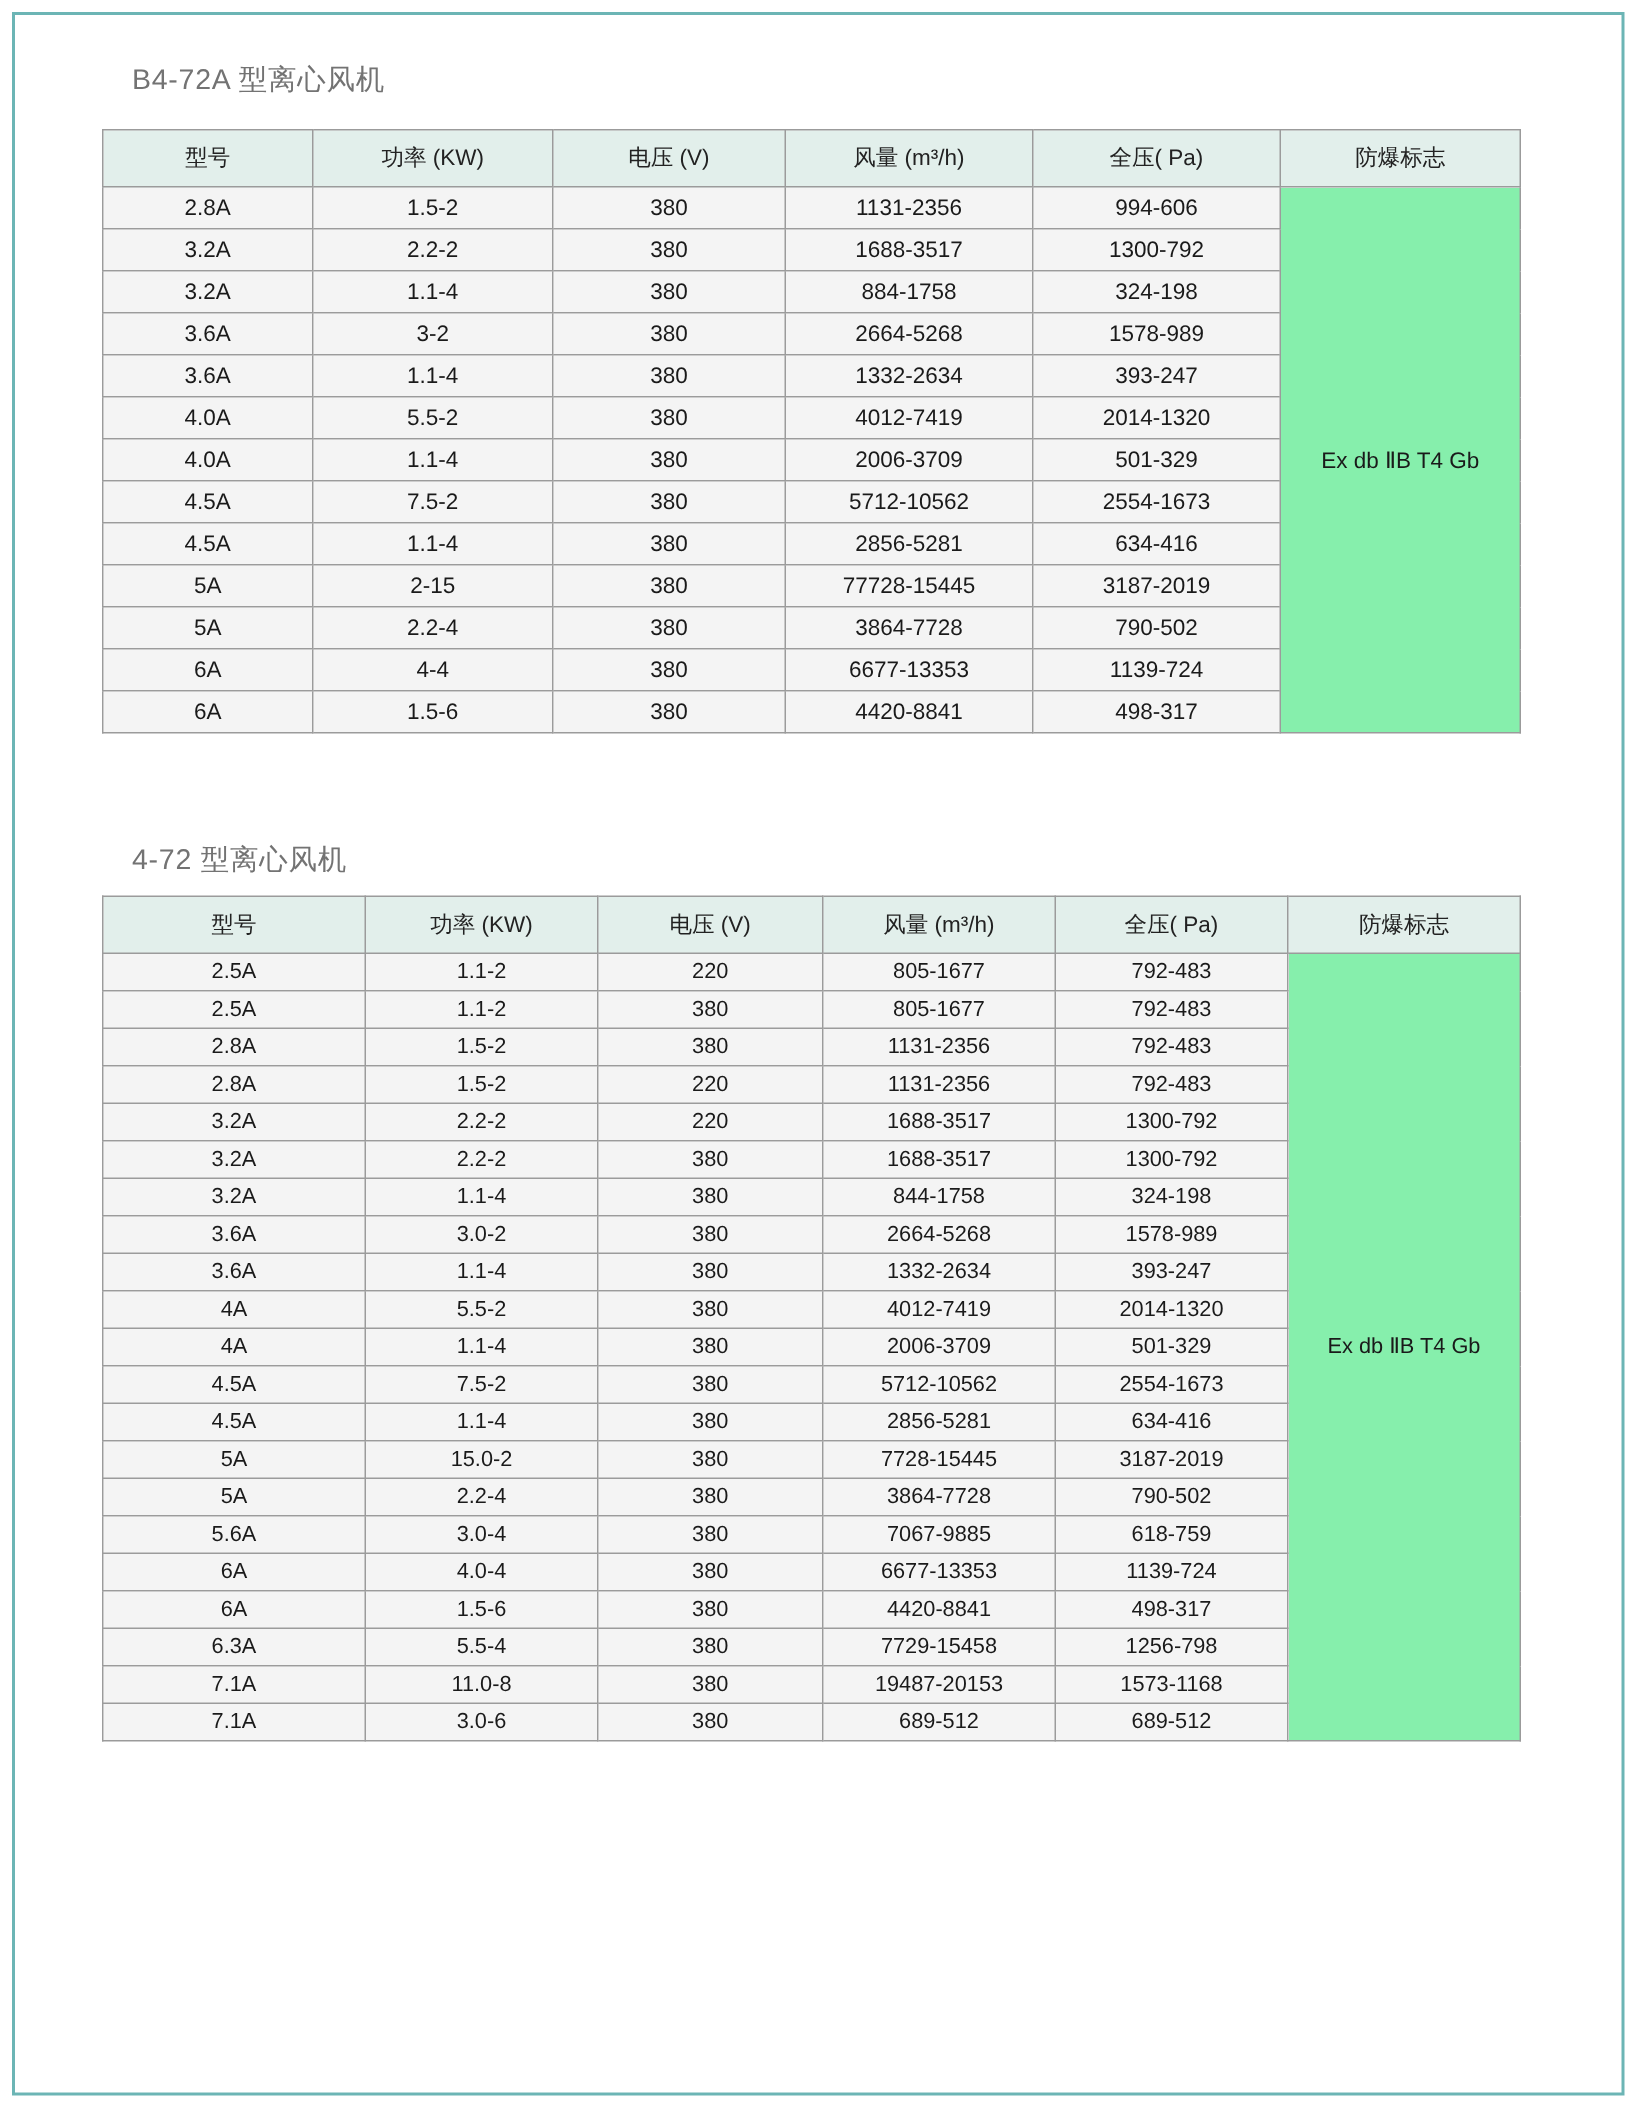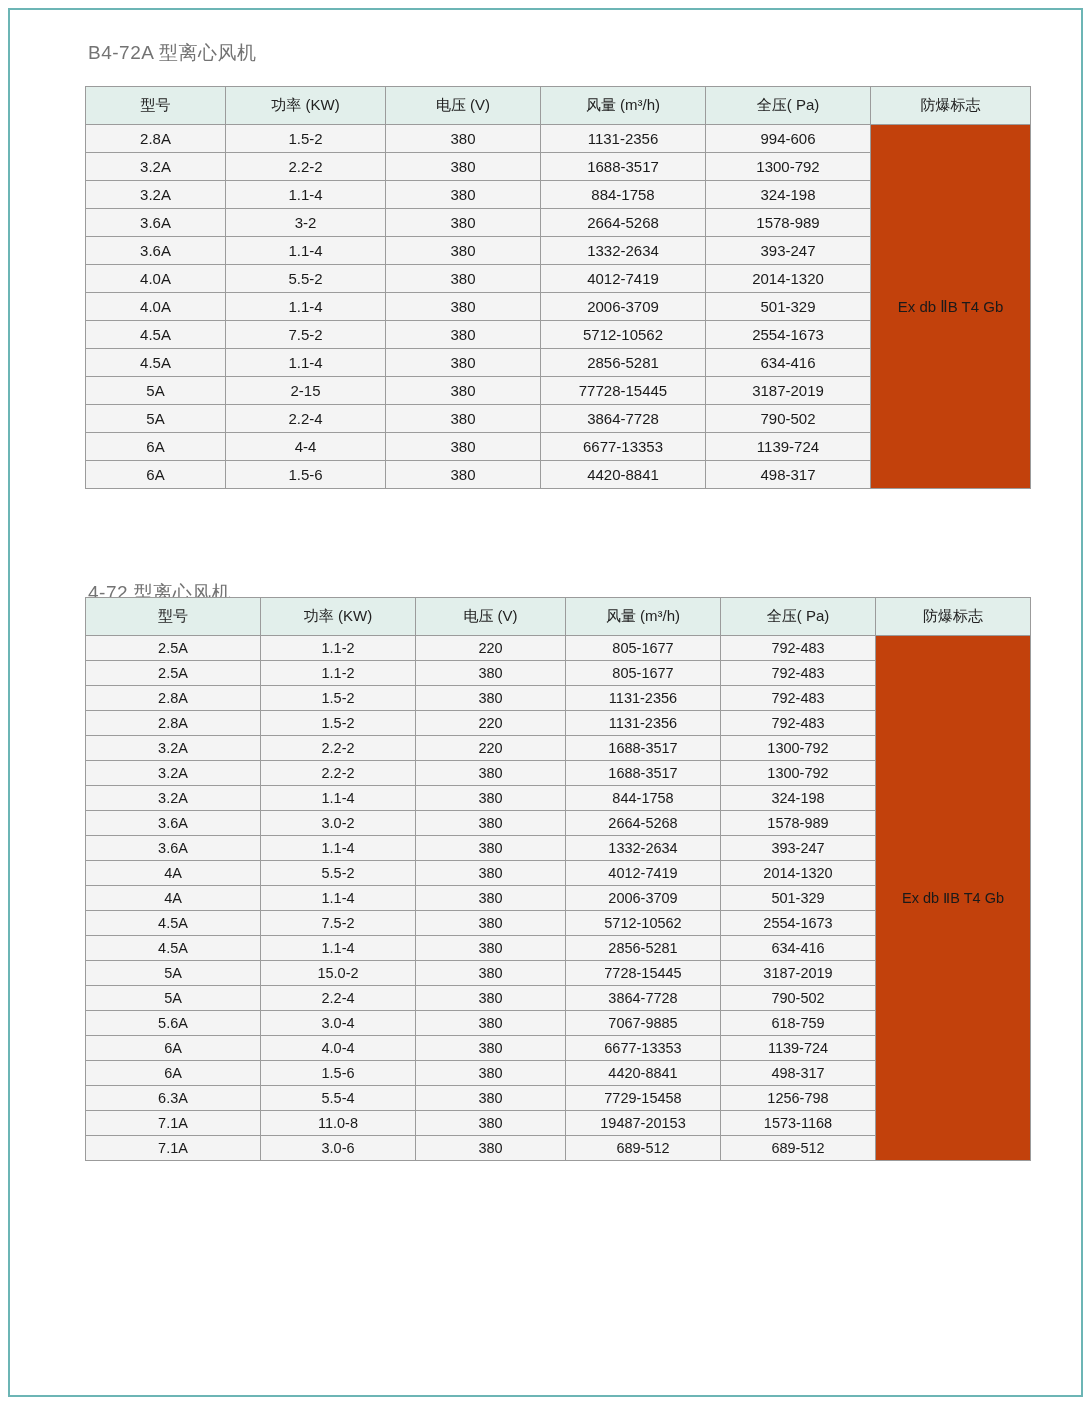--- a/index.html
+++ b/index.html
@@ -19,25 +19,25 @@
   }
   .section-title {
     position:absolute;
     left:88px;
     font-size:19px;
     color:#737373;
     letter-spacing:0.5px;
     white-space:nowrap;
   }
   #title-1 { top:40px; }
-  #title-2 { top:580px; }
+  #title-2 { top:560px; }
 
   table {
     position:absolute;
-    left:85px;
+    left:68px;
     border-collapse:collapse;
     table-layout:fixed;
     width:945px;
     font-size:15px;
   }
   #table-1 { top:86px; }
   #table-2 { top:597px; }
 
   th {
     background:#e2efeb;
@@ -55,21 +55,21 @@
     text-align:center;
     padding:0;
     color:#1a1a1a;
     overflow:hidden;
     white-space:nowrap;
   }
   #table-1 td { height:27px; }
   #table-2 td { height:24px; font-size:14.5px; }
   td.merged {
     vertical-align:middle;
-    background:#c2410c;
+    background:#86efac;
     font-size:15px;
     text-align:center;
   }
 </style>
 </head>
 <body>
 
 <div class="page">
   <div class="frame"></div>
 

